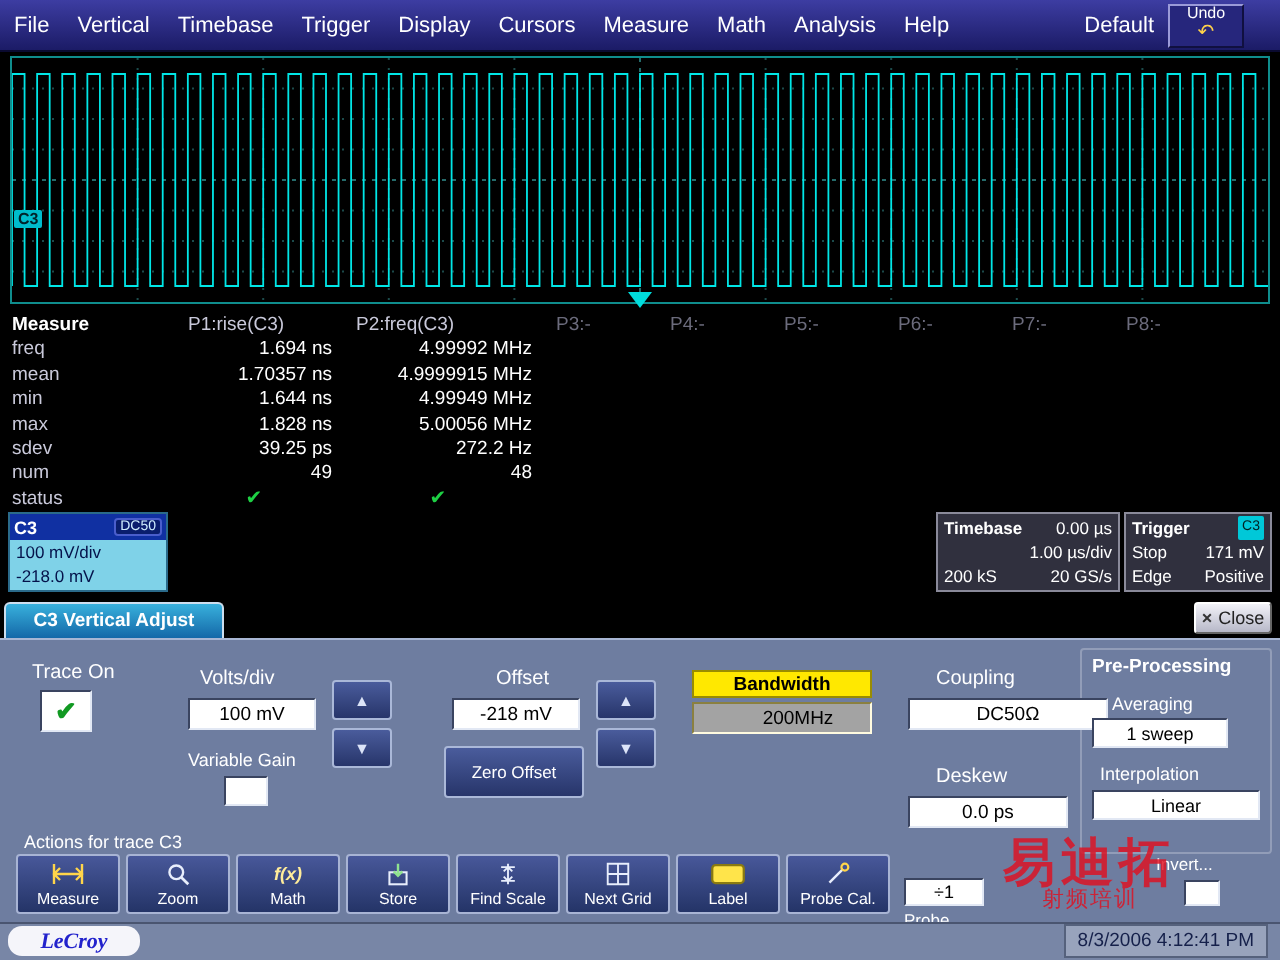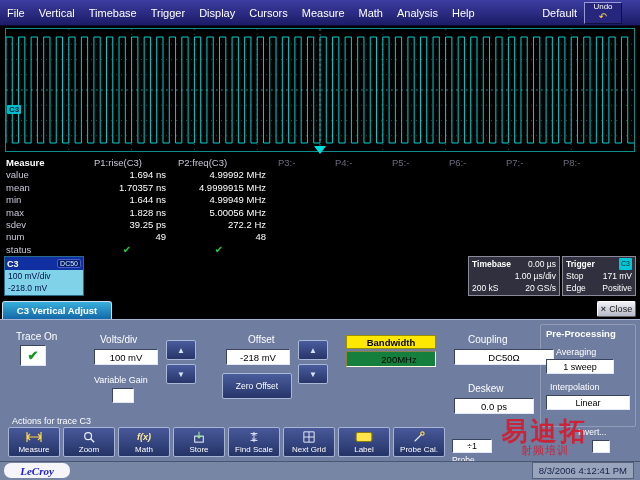--- a/index.html
+++ b/index.html
@@ -77,21 +77,21 @@
   .checkbox{position:absolute;background:#fff;border:1px solid;border-color:#3a4460 #e2e8f4 #e2e8f4 #3a4460;
     display:flex;align-items:center;justify-content:center;color:#119922;font-weight:bold;}
   .spin-btn{position:absolute;width:30px;height:20px;background:linear-gradient(#4a5c9c,#27356a);
     border:1px solid #aab8d8;border-radius:2px;color:#dce4f8;font-size:8px;
     display:flex;align-items:center;justify-content:center;}
   .panel-btn{position:absolute;background:linear-gradient(#4a5c9c,#27356a);border:1px solid #aab8d8;
     border-radius:2px;color:#fff;display:flex;align-items:center;justify-content:center;
     text-align:center;font-size:8.5px;line-height:1.2;}
   .bw-head{position:absolute;background:#ffe800;border:1px solid #998c00;color:#000;
     font-size:9.5px;font-weight:bold;display:flex;align-items:center;justify-content:center;}
-  .bw-val{position:absolute;background:#15803d;border:1px solid;border-color:#8a8040 #fffbe0 #fffbe0 #8a8040;
+  .bw-val{position:absolute;background:#a3a3a3;border:1px solid;border-color:#8a8040 #fffbe0 #fffbe0 #8a8040;
     color:#000;font-size:9.5px;display:flex;align-items:center;justify-content:center;padding-left:16px;}
   .preproc-group{position:absolute;top:4px;left:540px;width:96px;height:103px;
     border:1px solid rgba(255,255,255,.25);border-radius:2px;}
 
   
   .act-btn{position:absolute;top:107px;width:52px;height:30px;
     background:linear-gradient(#48589a,#243467);border:1px solid #a8b4d4;border-radius:2px;
     display:flex;flex-direction:column;align-items:center;justify-content:center;gap:1px;}
   .act-icon{height:13px;display:flex;align-items:center;justify-content:center;}
   .act-icon svg{height:12px;width:18px;}
@@ -170,21 +170,21 @@
   <div class="measure-table">
       <div class="mcell mtitle">Measure</div>
       <div class="mcell mhead">P1:rise(C3)</div>
       <div class="mcell mhead">P2:freq(C3)</div>
       <div class="mcell mhead dim">P3:-</div>
       <div class="mcell mhead dim">P4:-</div>
       <div class="mcell mhead dim">P5:-</div>
       <div class="mcell mhead dim">P6:-</div>
       <div class="mcell mhead dim">P7:-</div>
       <div class="mcell mhead dim">P8:-</div>
-      <div class="mcell mlabel">value</div>
+      <div class="mcell mlabel">freq</div>
       <div class="mcell mval">1.694 ns</div>
       <div class="mcell mval">4.99992 MHz</div>
       <div class="mcell mval"></div>
       <div class="mcell mval"></div>
       <div class="mcell mval"></div>
       <div class="mcell mval"></div>
       <div class="mcell mval"></div>
       <div class="mcell mval"></div>
       <div class="mcell mlabel">mean</div>
       <div class="mcell mval">1.70357 ns</div>

